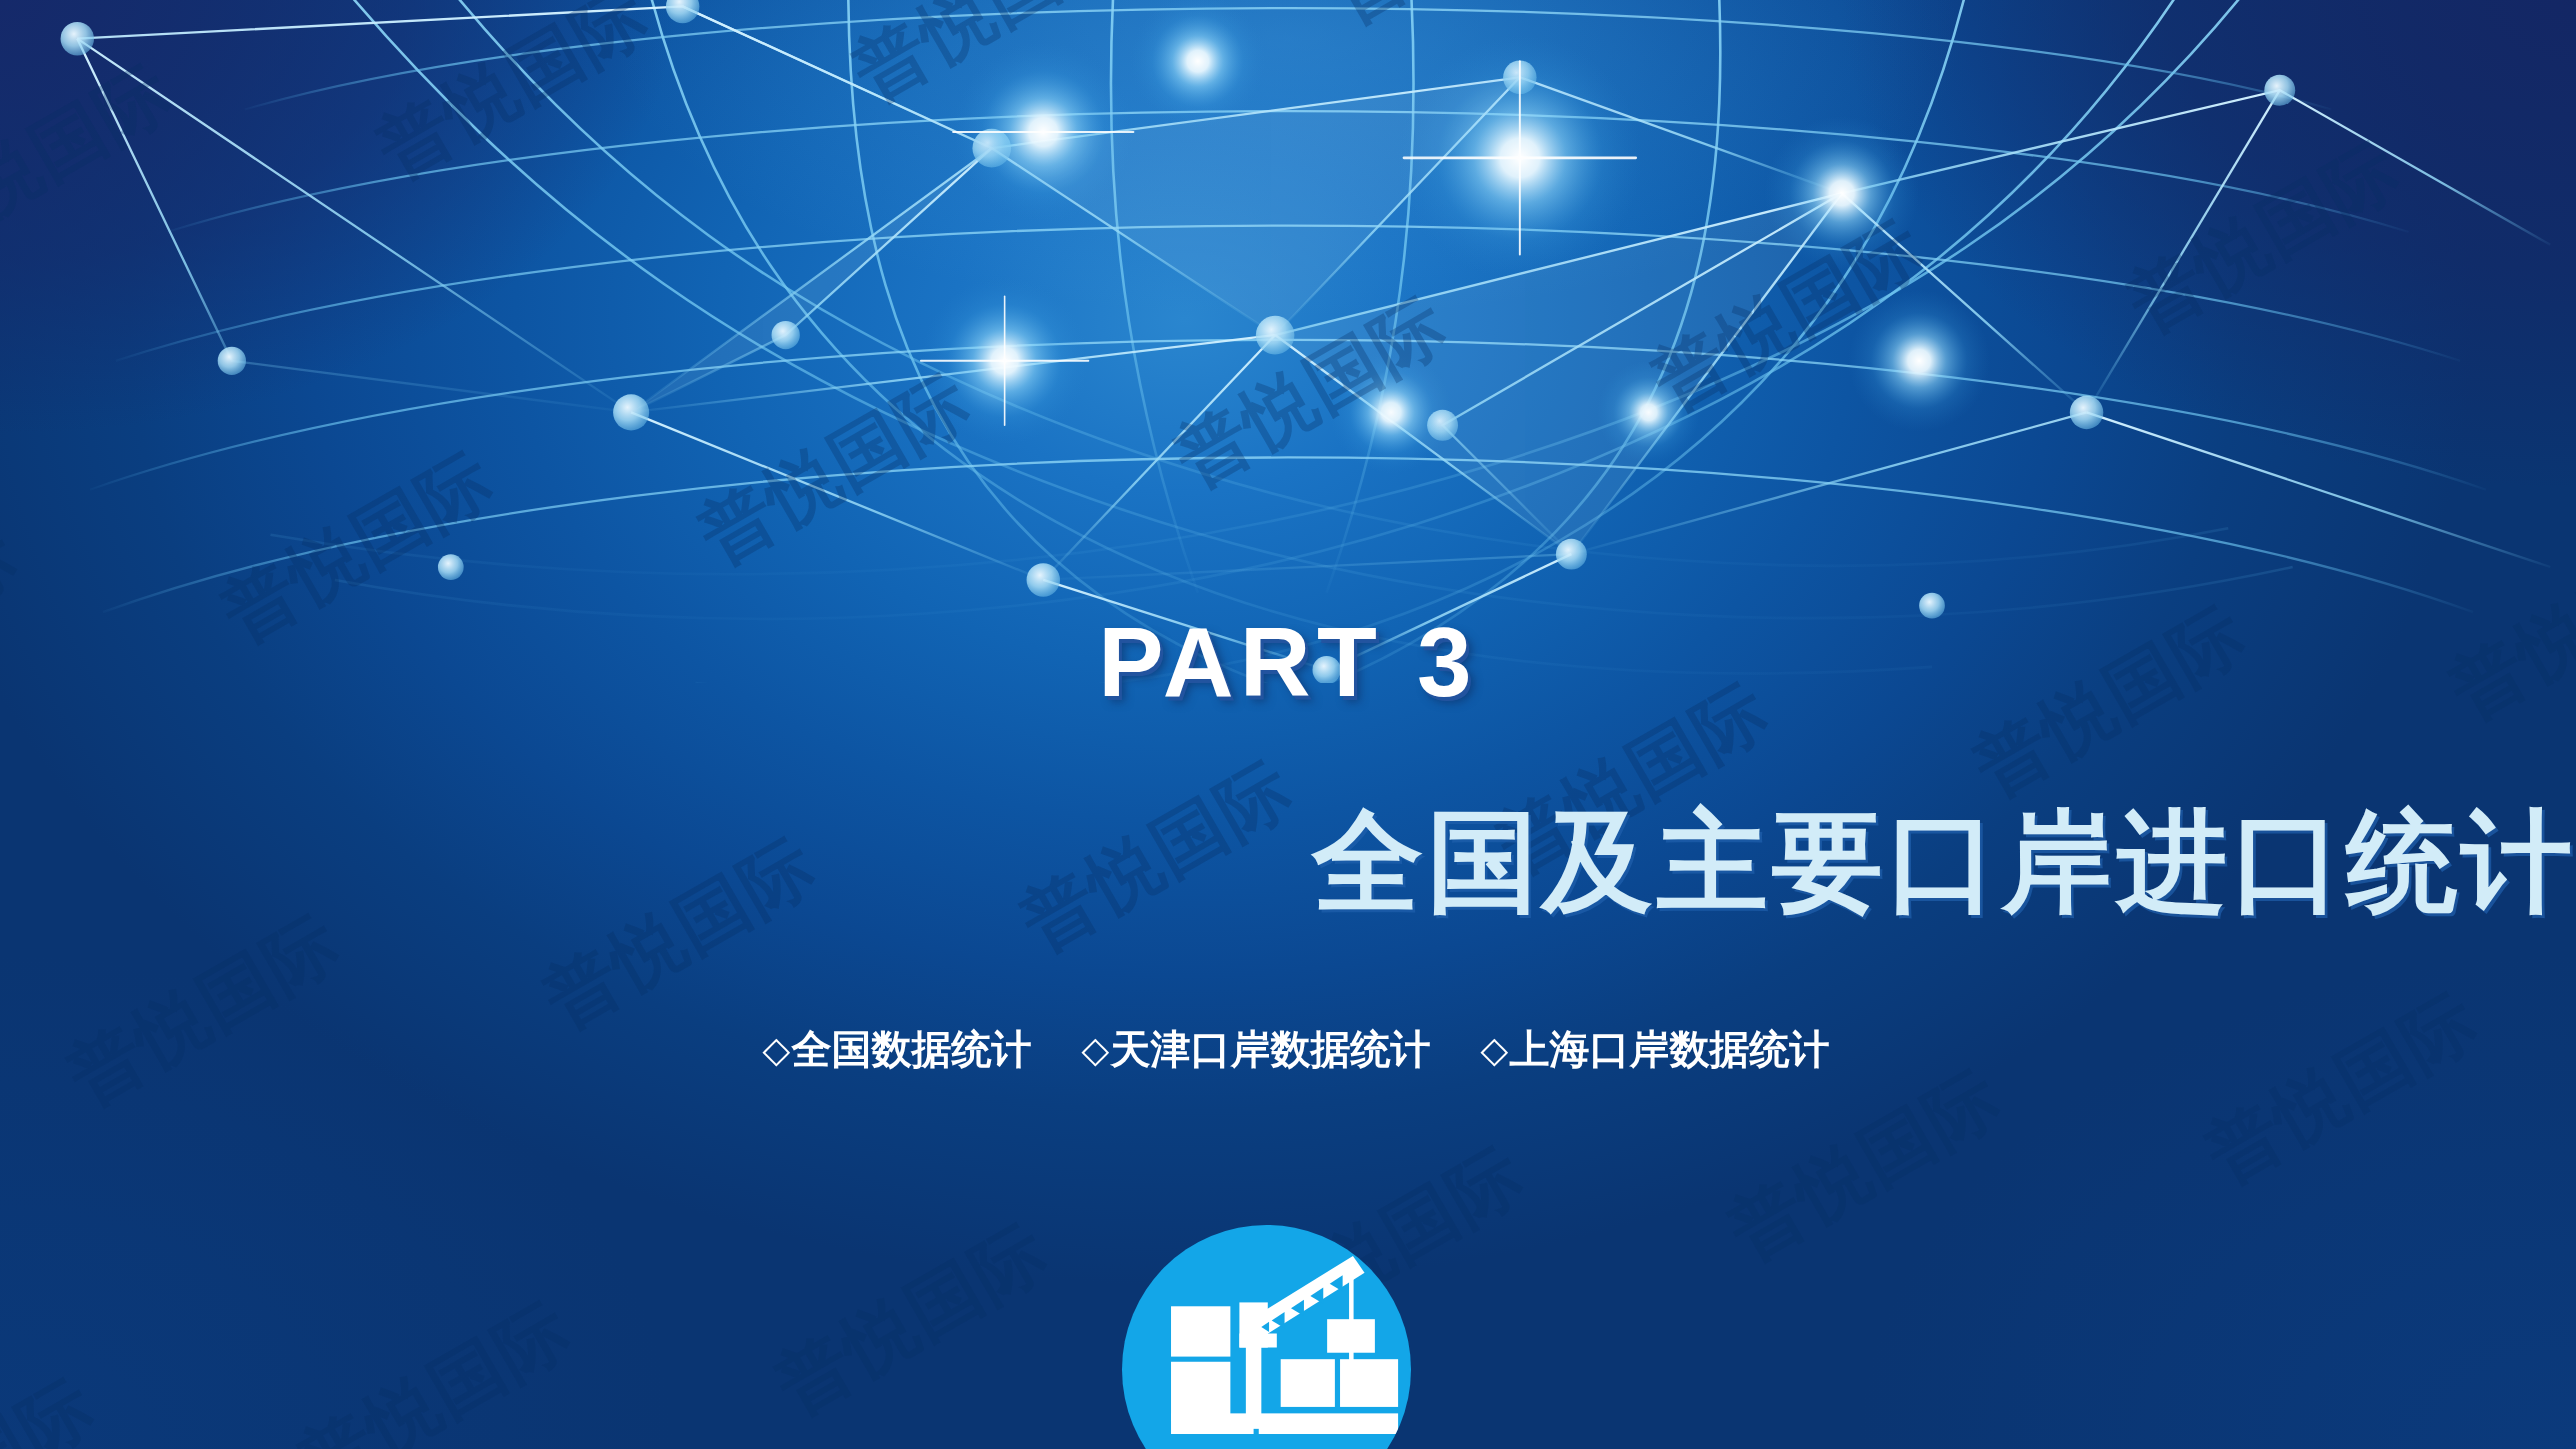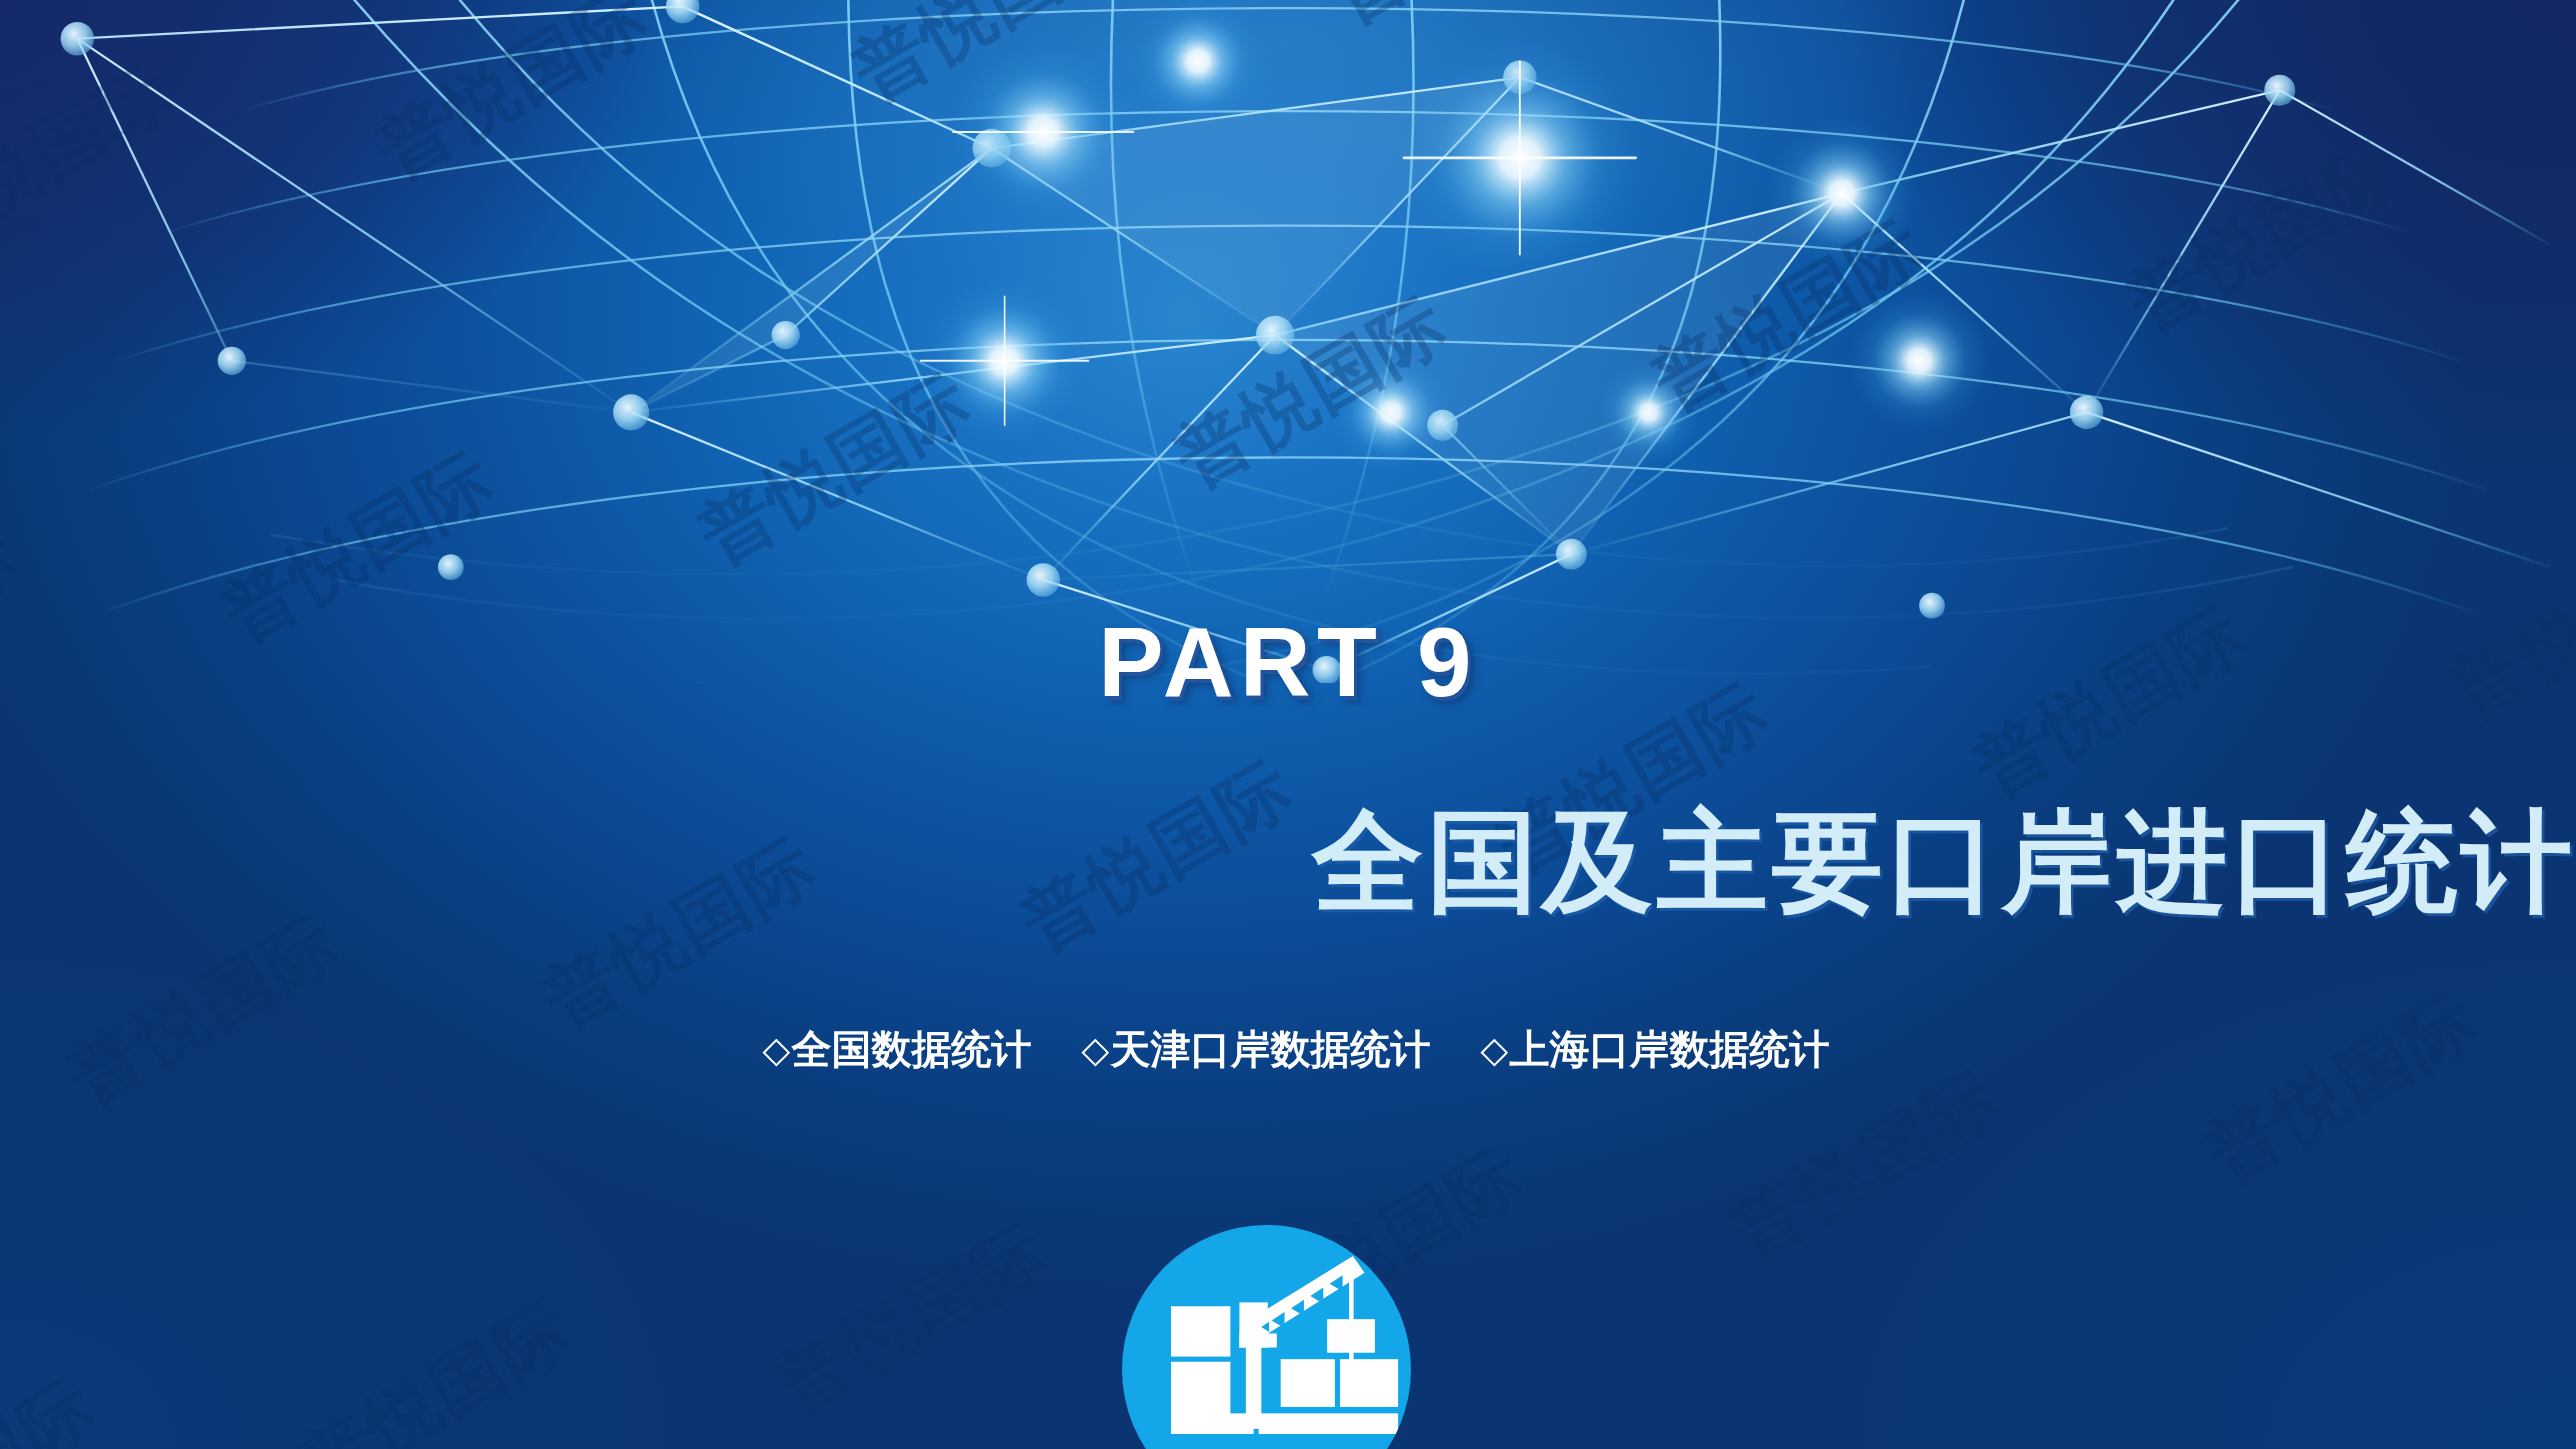--- a/index.html
+++ b/index.html
@@ -262,21 +262,21 @@
     <div class="wm" style="left:-193px;top:1507px;">普悦国际</div>
     <div class="wm" style="left:283px;top:1430px;">普悦国际</div>
     <div class="wm" style="left:760px;top:1352px;">普悦国际</div>
     <div class="wm" style="left:1236px;top:1275px;">普悦国际</div>
     <div class="wm" style="left:1713px;top:1198px;">普悦国际</div>
     <div class="wm" style="left:2190px;top:1121px;">普悦国际</div>
   </div>
 
   <div class="content">
 
-    <div class="part-label">PART 9</div>
+    <div class="part-label">PART 3</div>
 
     <div class="cn-title">全国及主要口岸进口统计</div>
 
     <div class="subtitle">
       <span class="sub-item">
         <span class="sub-bullet">◇</span><span>全国数据统计</span>
       </span>
       <span class="sub-item">
         <span class="sub-bullet">◇</span><span>天津口岸数据统计</span>
       </span>

